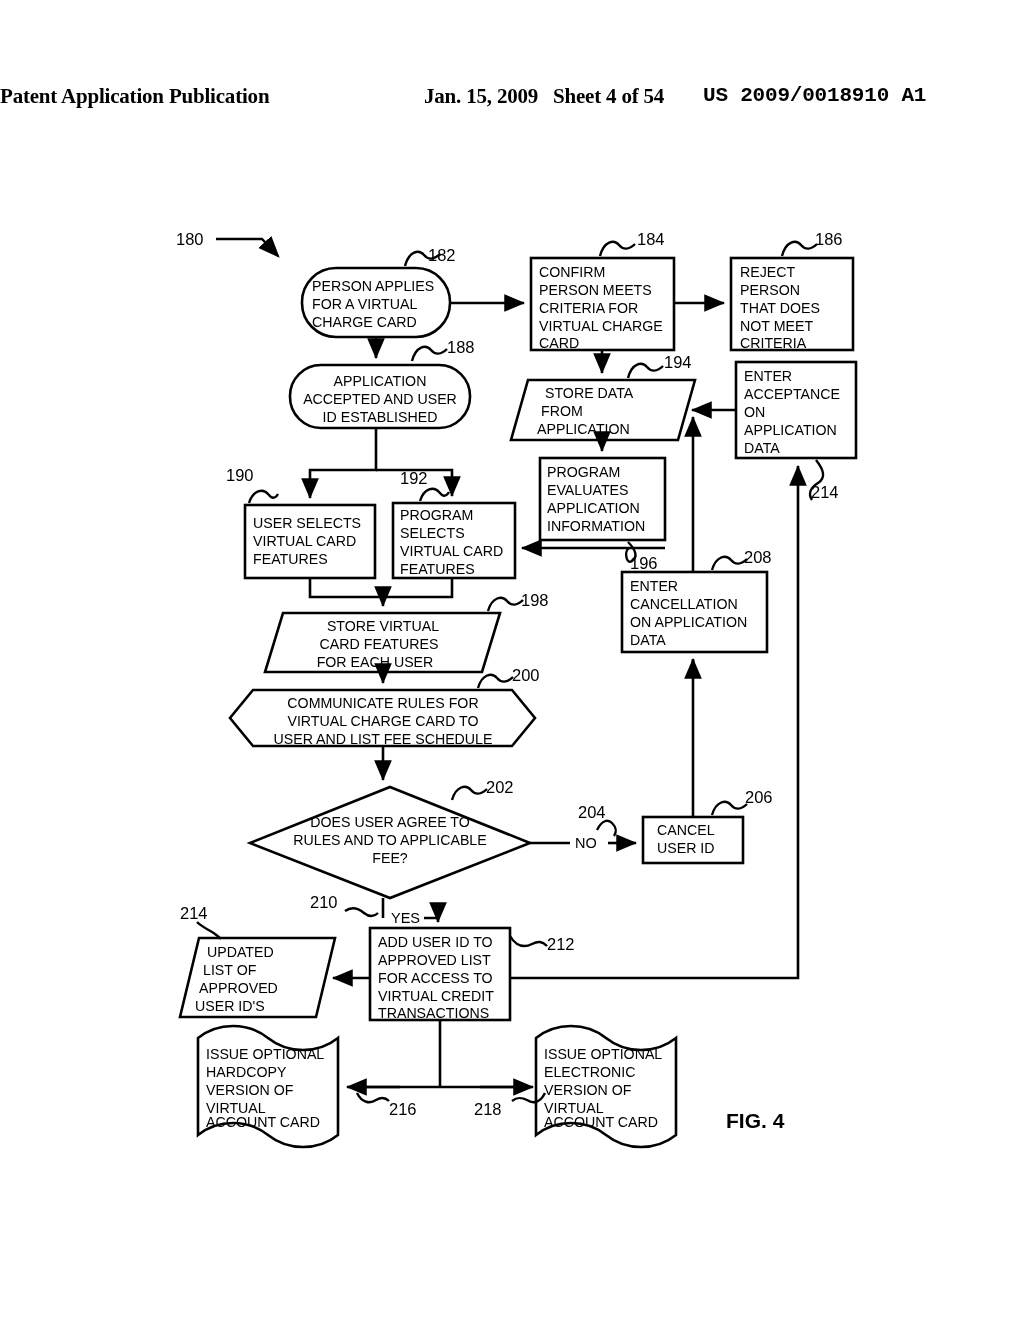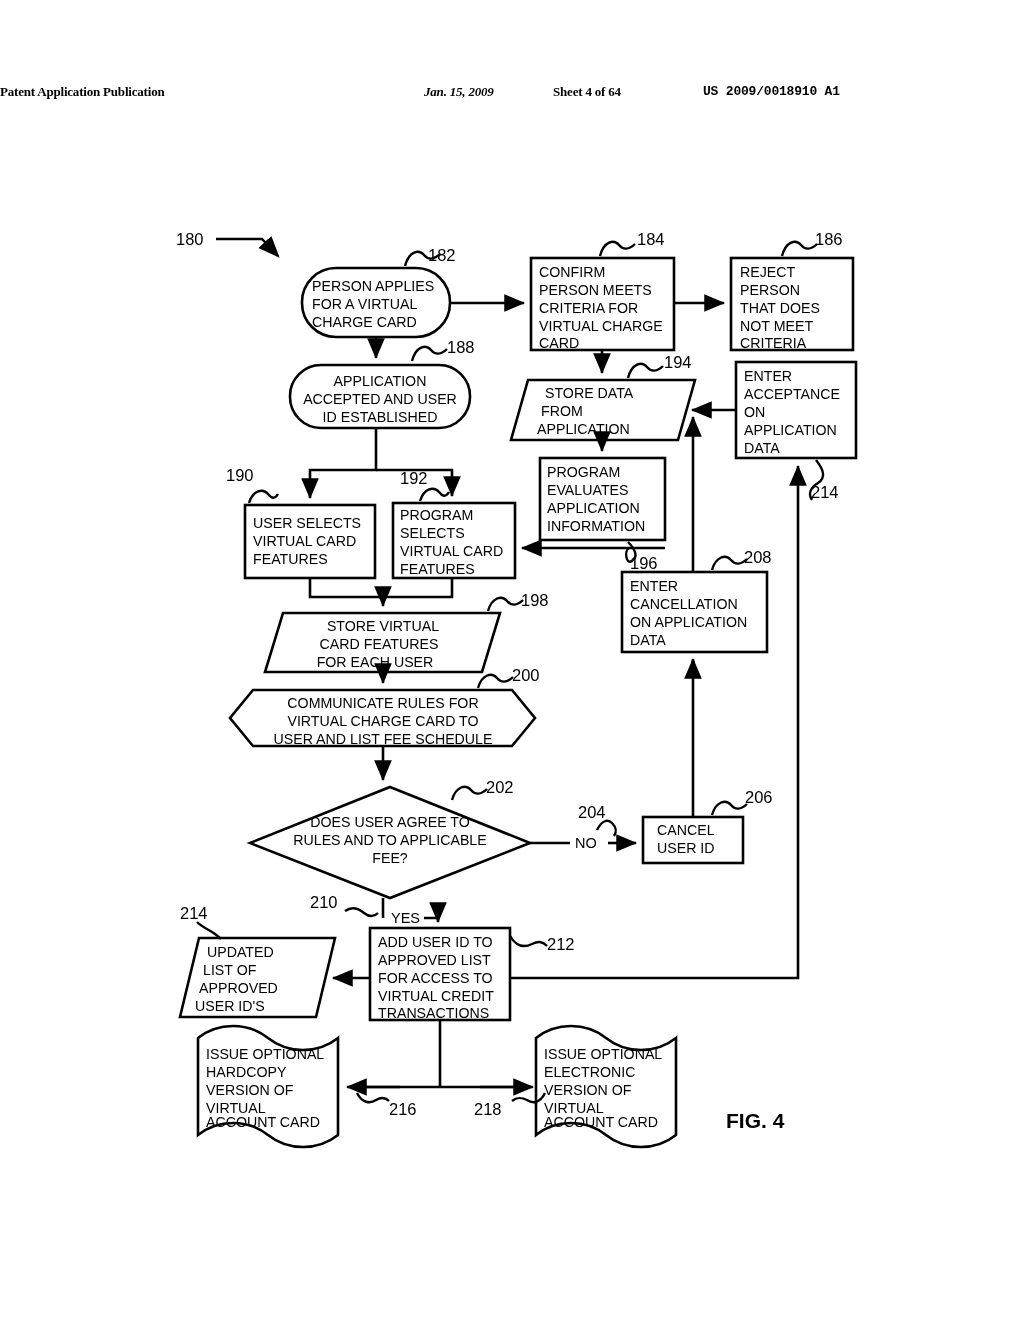--- a/index.html
+++ b/index.html
@@ -23,26 +23,26 @@
   }
   
   .hdr {
     position: absolute;
     top: 84px;
     left: 0;
     width: 1024px;
     height: 30px;
     font-family: "Liberation Serif", serif;
     font-weight: bold;
-    font-size: 13px;
+    font-size: 21px;
     letter-spacing: -0.2px;
     white-space: nowrap;
   }
   .hdr span { position: absolute; top: 0; }
-  .hdr-date  { left: 424px; font-style: italic; }
+  .hdr-date  { left: 424px; }
   .hdr-sheet { left: 553px; }
   .hdr-num   { left: 703px; font-family: Liberation Mono, monospace; }
 
   
   #fig {
     position: absolute;
     left: 0; top: 0;
     width: 1024px;
     height: 1320px;
   }
@@ -73,21 +73,21 @@
   }
 </style>
 </head>
 <body>
 
 <div id="page">
 
   <div class="hdr">
     <span>Patent Application Publication</span>
     <span class="hdr-date">Jan. 15, 2009</span>
-    <span class="hdr-sheet">Sheet 4 of 64</span>
+    <span class="hdr-sheet">Sheet 4 of 54</span>
     <span class="hdr-num">US 2009/0018910 A1</span>
   </div>
 
   <svg id="fig" viewBox="0 0 1024 1320">
     <defs>
       <marker id="ah" markerWidth="9" markerHeight="9" refX="7.6" refY="3.6" orient="auto" markerUnits="strokeWidth">
         <path d="M0,0.2 L8,3.6 L0,7 Z" fill="#000"></path>
       </marker>
       <marker id="ahbig" markerWidth="10" markerHeight="10" refX="8" refY="4" orient="auto" markerUnits="strokeWidth">
         <path d="M0,0.3 L9,4 L0,7.7 Z" fill="#000"></path>

